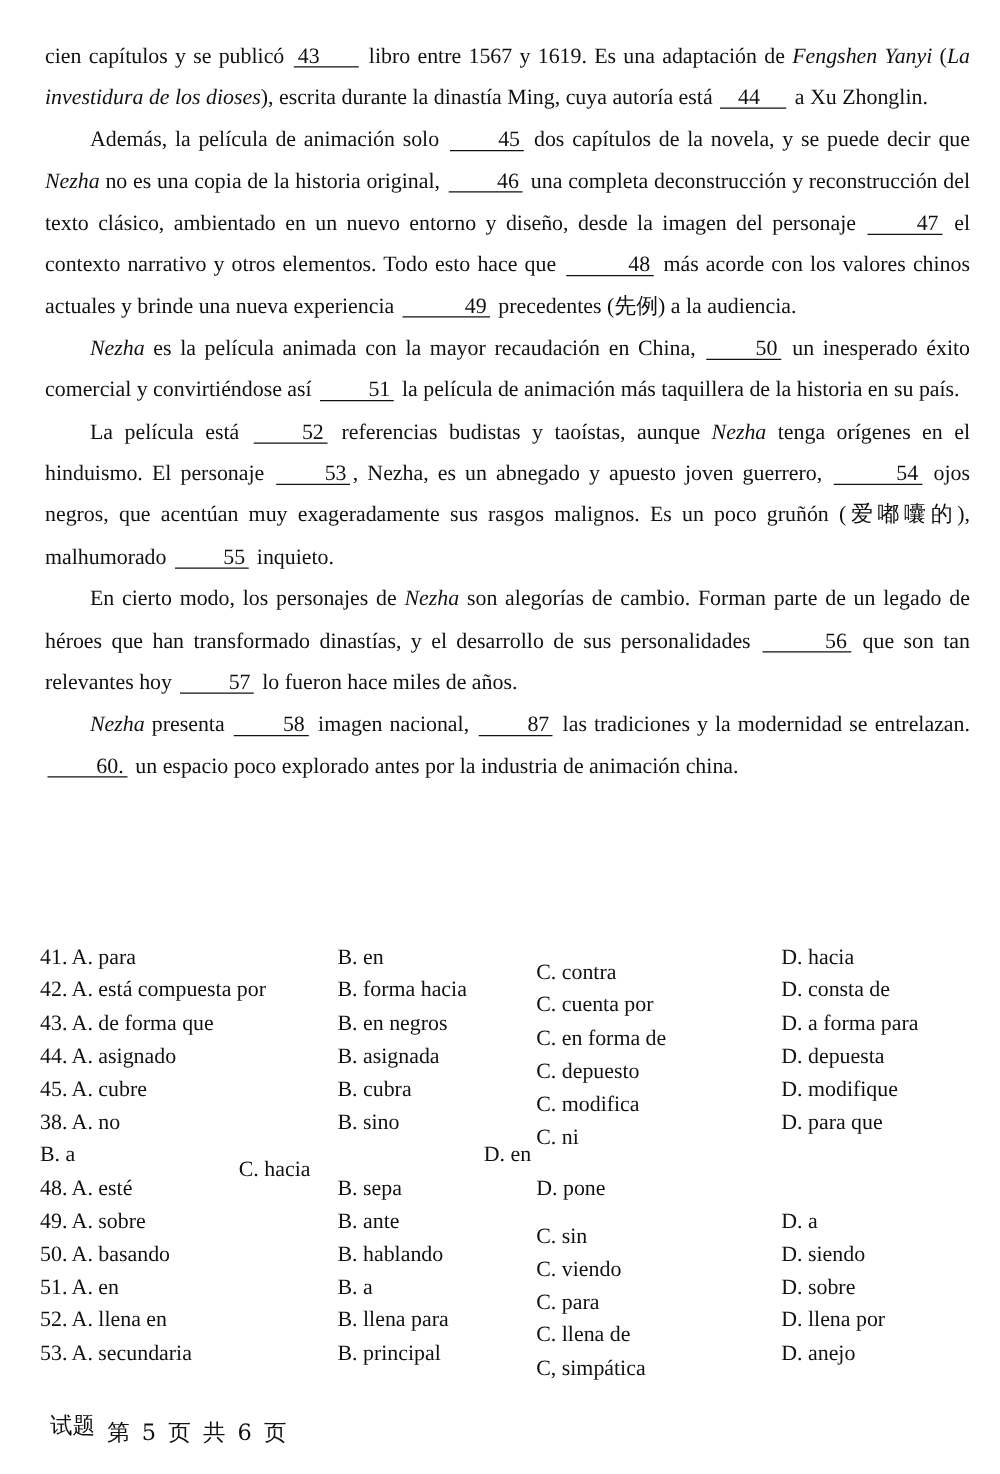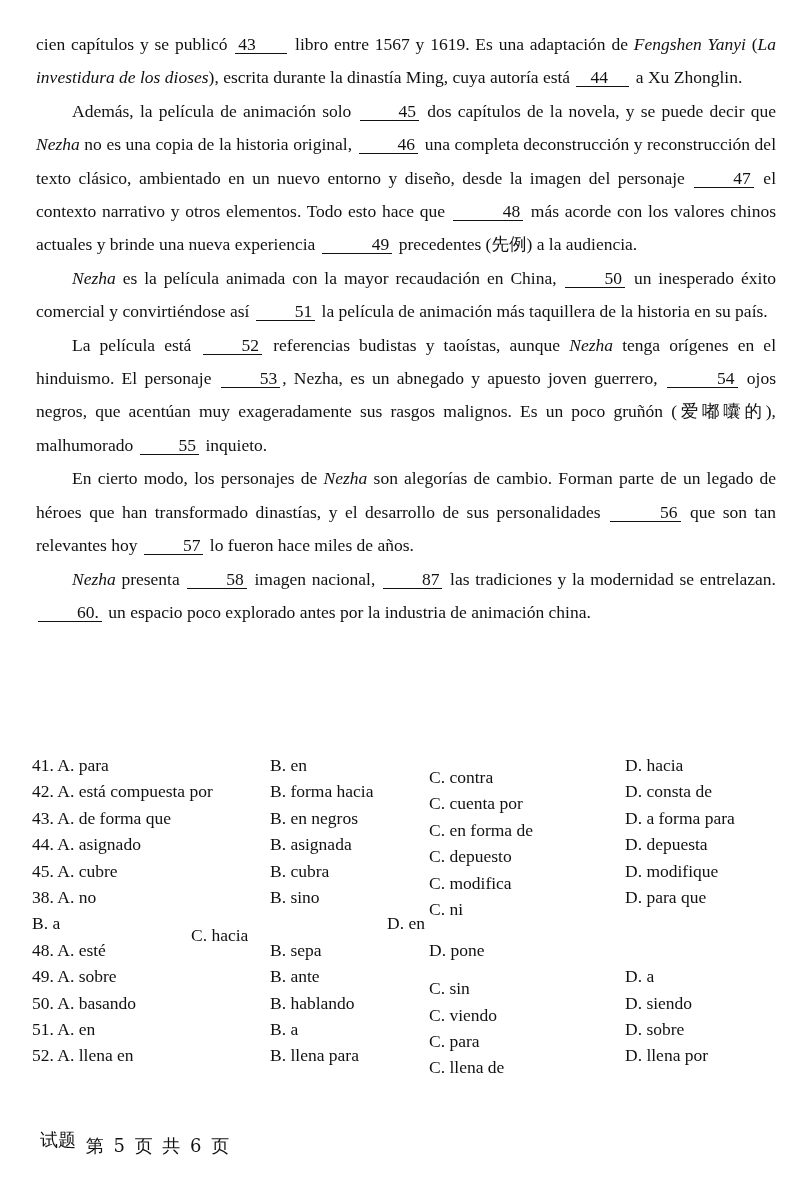--- a/index.html
+++ b/index.html
@@ -119,18 +119,24 @@
       <span class="opt-cell c1">B. a</span>
       <span class="opt-cell c2">C. para</span>
       <span class="opt-cell c3">D. sobre</span>
     </div>
     <div class="opt-row">
       <span class="opt-cell c0">52. A. llena en</span>
       <span class="opt-cell c1">B. llena para</span>
       <span class="opt-cell c2">C. llena de</span>
       <span class="opt-cell c3">D. llena por</span>
     </div>
+    <div class="opt-row">
+      <span class="opt-cell c0">53. A. secundaria</span>
+      <span class="opt-cell c1">B. principal</span>
+      <span class="opt-cell c2">C, simpática</span>
+      <span class="opt-cell c3">D. anejo</span>
+    </div>
   </div>
 
 <div class="footer">
   <span class="left">试题</span>
   <span class="pg">第 5 页 共 6 页</span>
 </div>
 
 </body></html>

